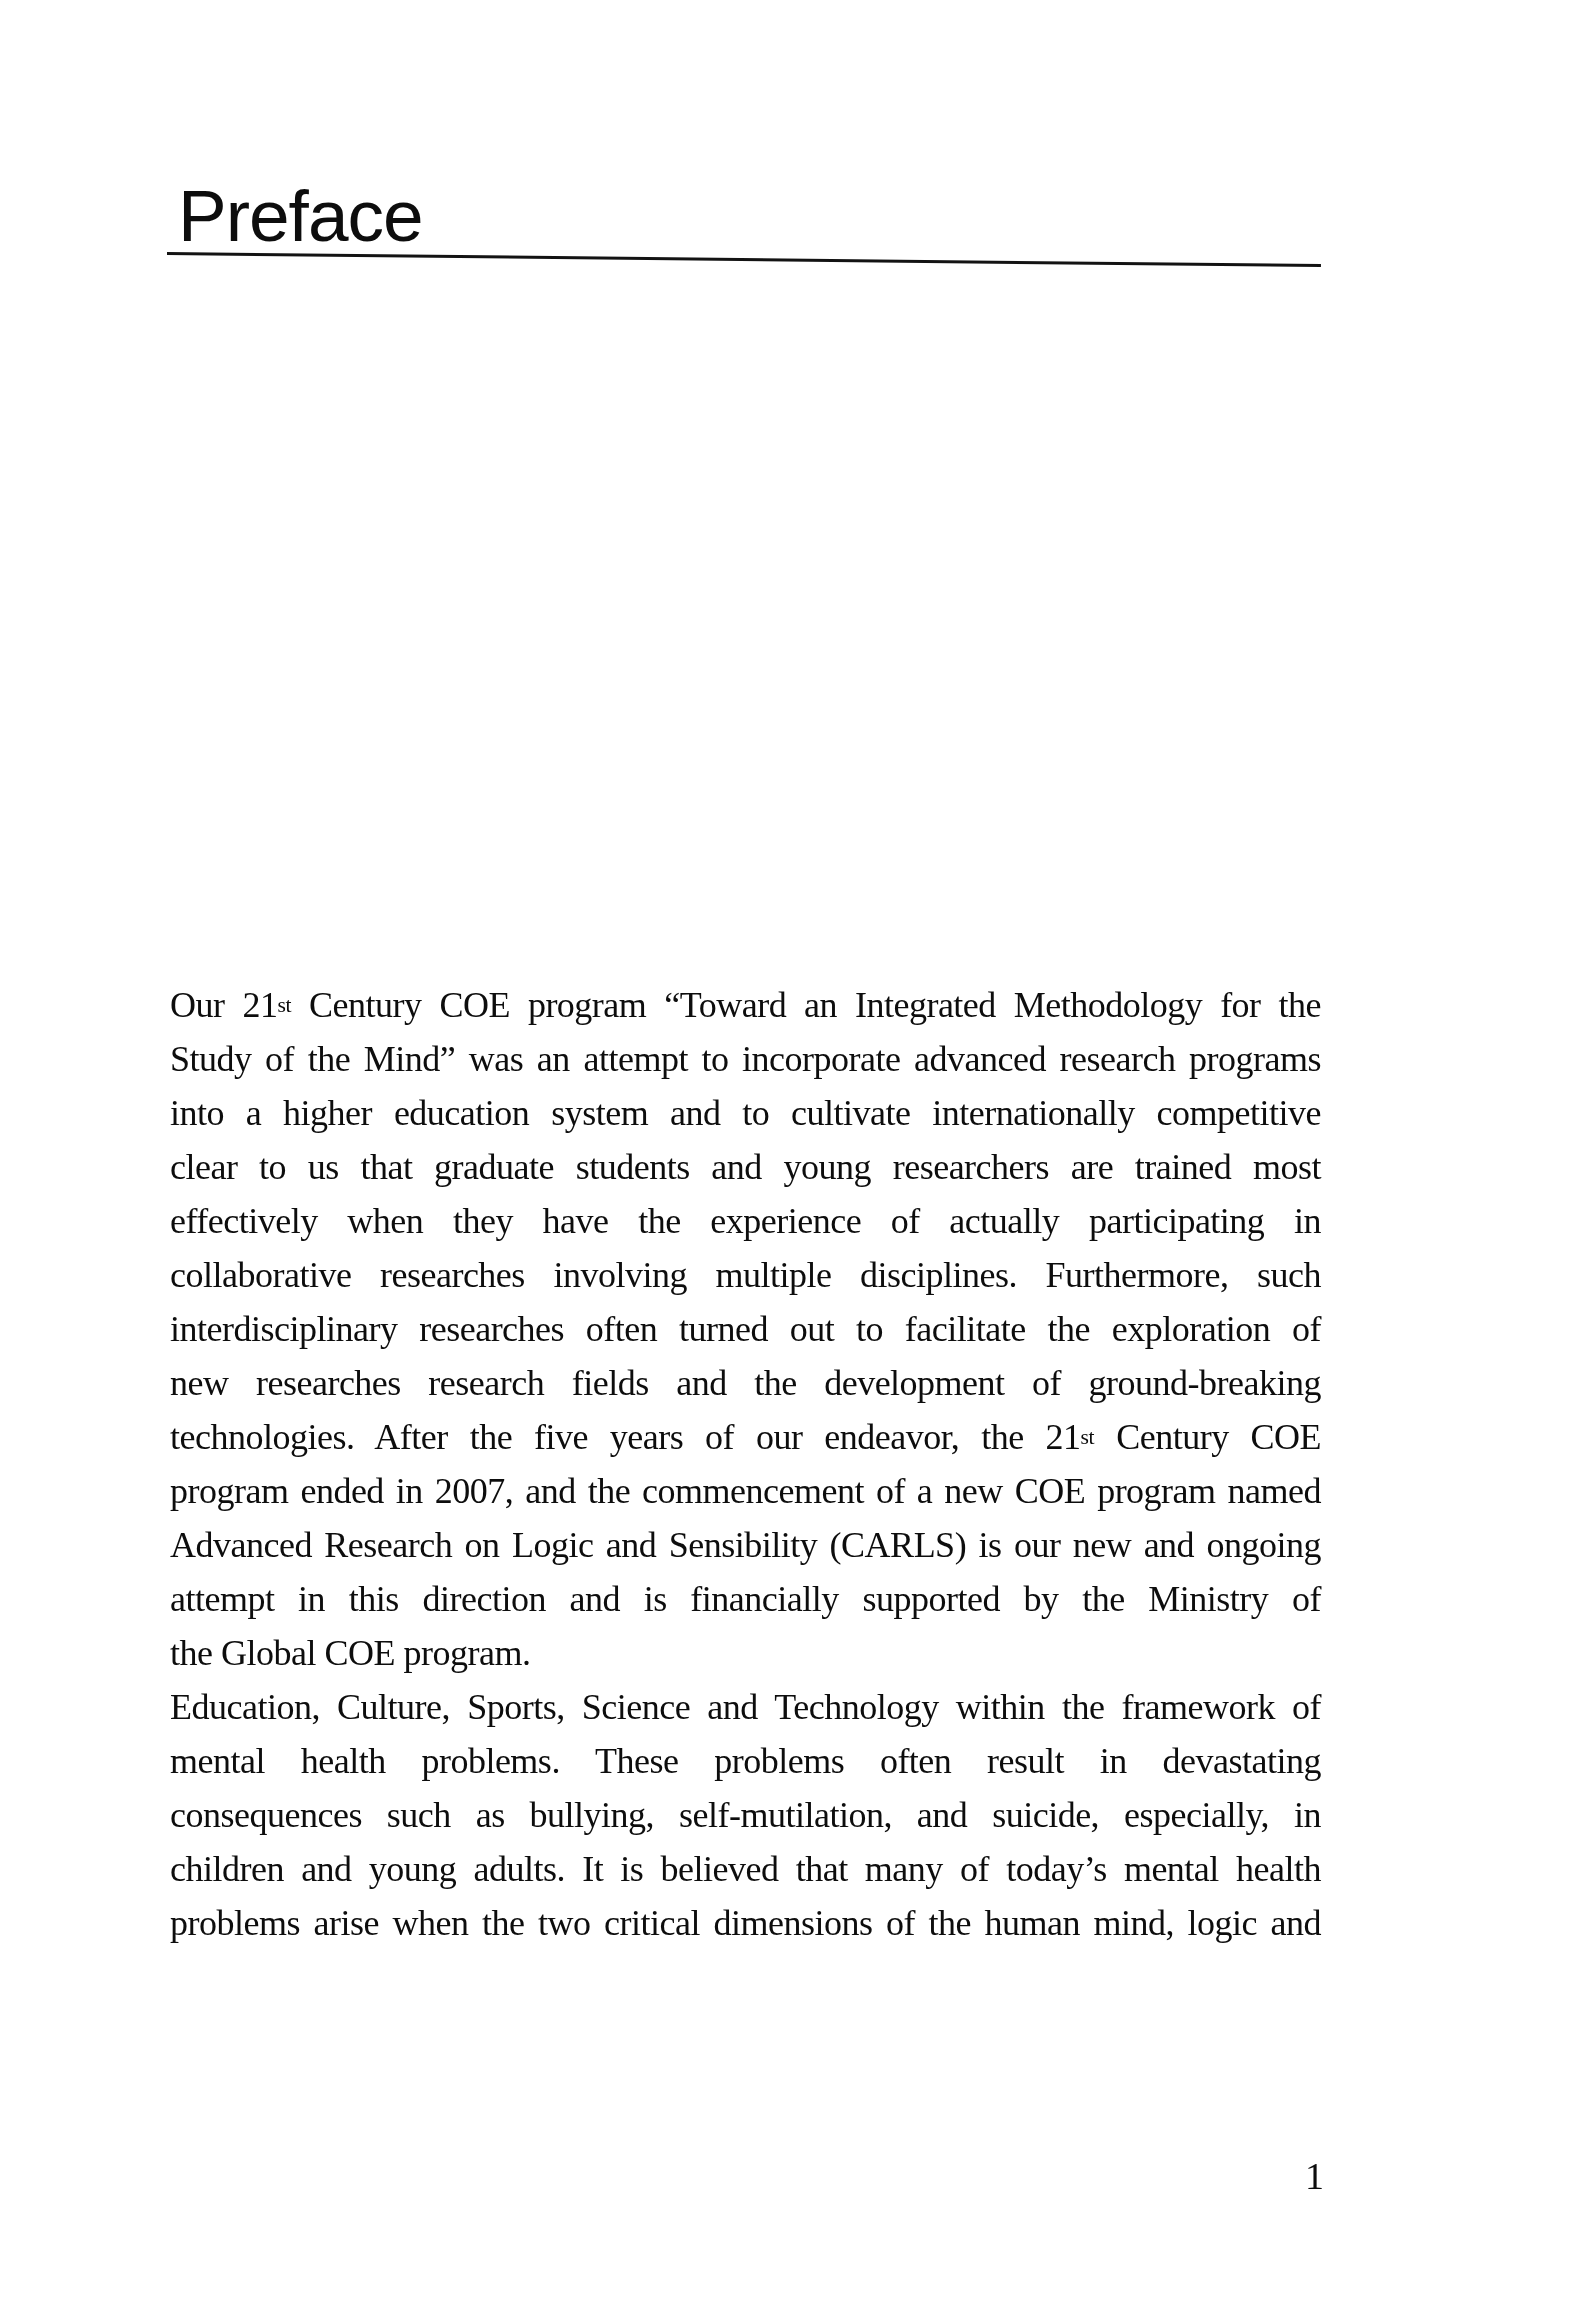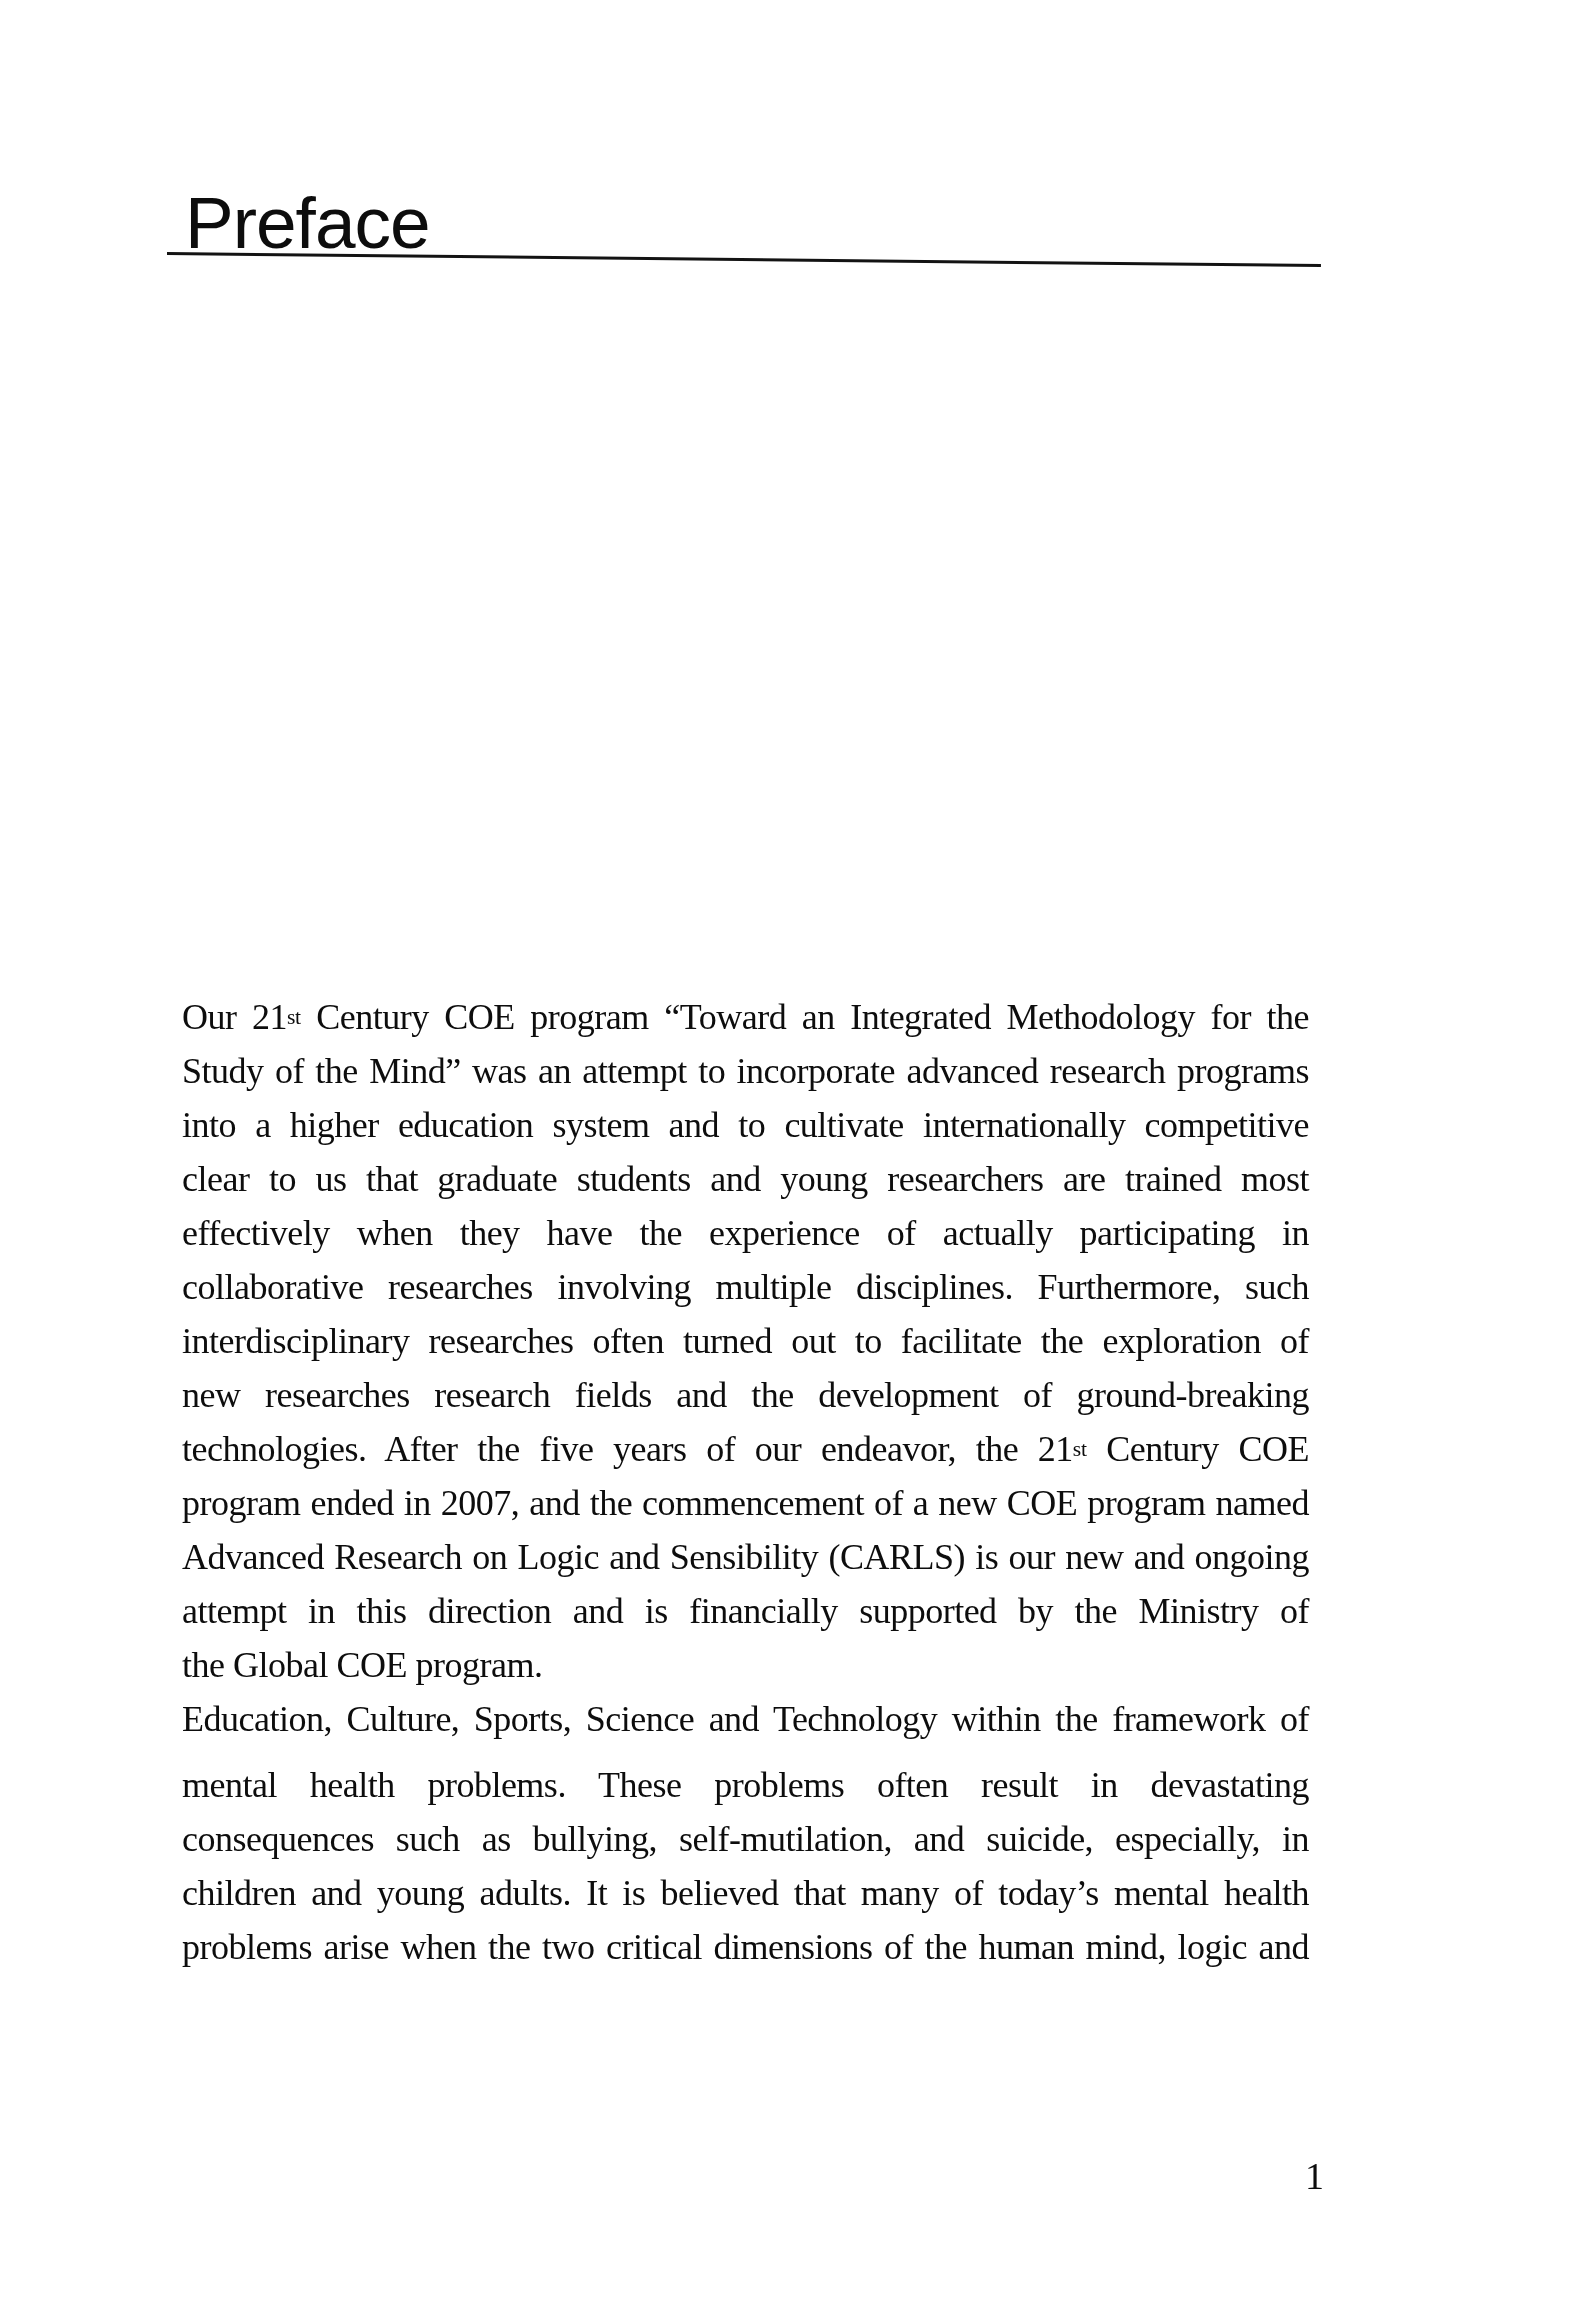--- a/index.html
+++ b/index.html
@@ -10,21 +10,21 @@
     overflow: hidden;
     font-family: "Liberation Serif", serif;
   }
   .page {
     position: absolute; inset: 0;
     background: #ffffff;
   }
   .heading {
     position: absolute;
     left: 169px; top: 170px;
-    margin: 16px;
+    margin: 9px;
     font-family: "Liberation Sans", sans-serif;
     font-weight: 400;
     font-size: 73px;
     line-height: 1;
     letter-spacing: -1px;
     color: #0d0d0d;
     white-space: nowrap;
   }
   .heading-rule {
     position: absolute;
@@ -37,21 +37,21 @@
   .body-text {
     position: absolute;
     left: 170px; top: 978px;
     width: 1151px;
     font-family: "Liberation Serif", serif;
     font-size: 36px;
     line-height: 54px;
     letter-spacing: -0.5px;
     color: #0d0d0d;
   }
-  .para { margin: 12px; }
+  .para { margin: 0; }
   .line {
     text-align: justify;
     text-align-last: justify;
     text-justify: inter-word;
   }
   .line.para-last { text-align-last: left; }
   .line.first-indent { text-indent: 51px; }
   sup.ord {
     font-size: 0.6em;
     vertical-align: 0.24em;

